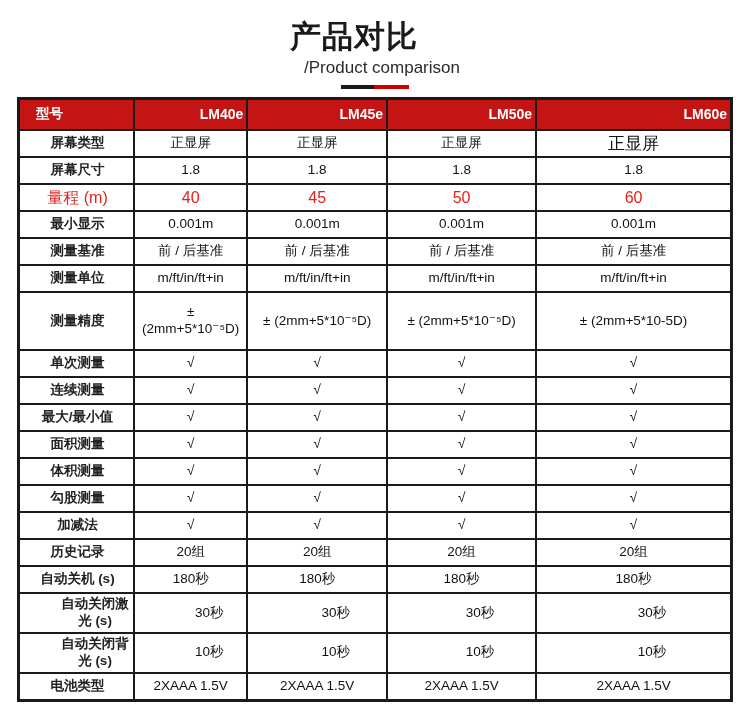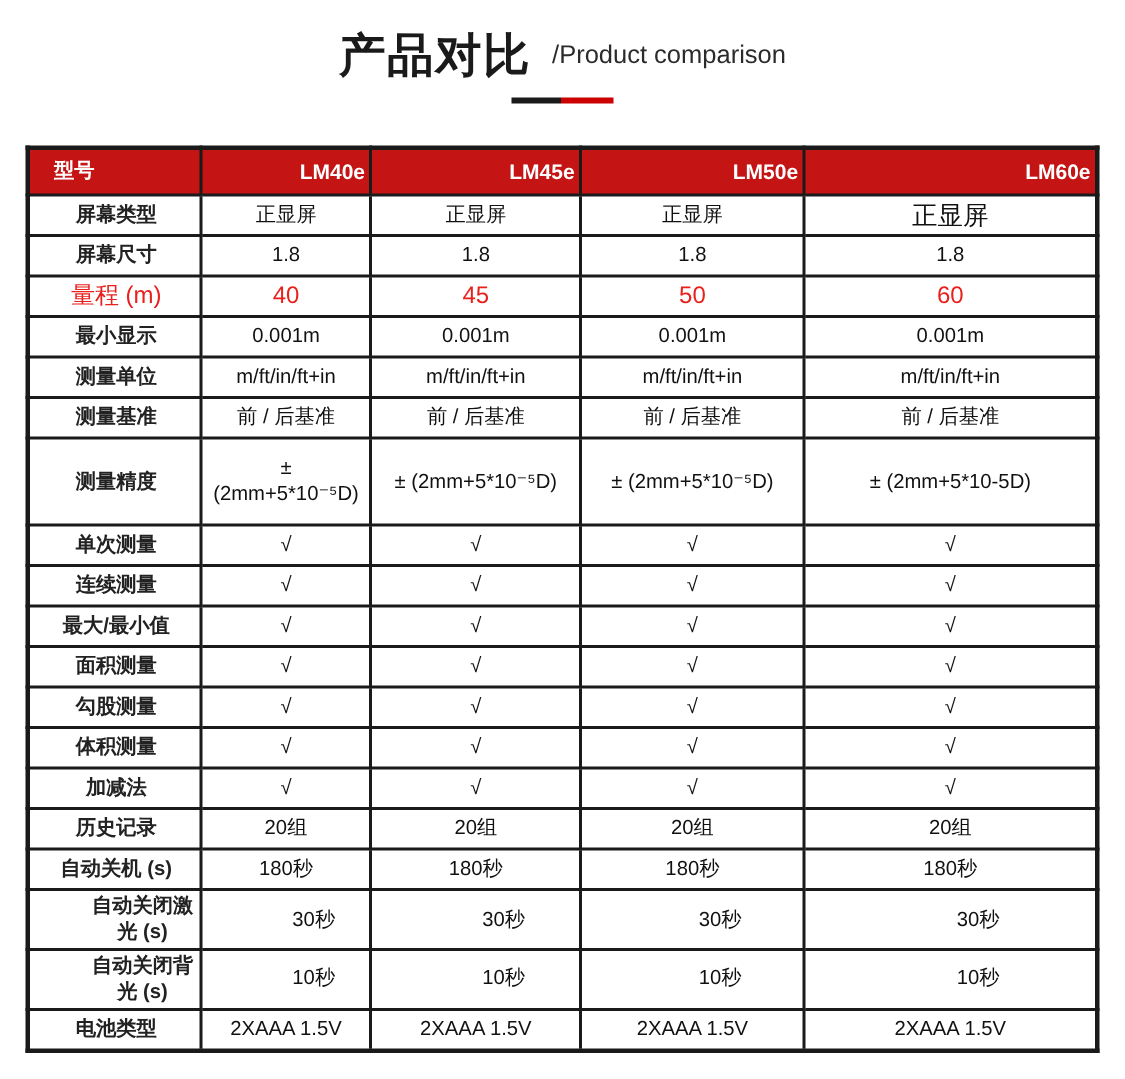--- a/index.html
+++ b/index.html
@@ -15,22 +15,23 @@
     background: #ffffff;
     overflow: hidden;
   }
   
   .title-wrap {
     padding-top: 16px;
     text-align: center;
   }
   .title-line {
     display: inline-flex;
-    align-items: center;
+    align-items: flex-start;
     white-space: nowrap;
+    flex-direction: column;
   }
   .title-zh {
     font-size: 31px;
     font-weight: bold;
     color: #1a1a1a;
     letter-spacing: 1px;
   }
   .title-en {
     font-size: 17px;
     font-weight: 500;
@@ -167,32 +168,32 @@
             <td class="value-cell">60</td>
           </tr>
           <tr>
             <td class="label-cell">最小显示</td>
             <td class="value-cell">0.001m</td>
             <td class="value-cell">0.001m</td>
             <td class="value-cell">0.001m</td>
             <td class="value-cell">0.001m</td>
           </tr>
           <tr>
+            <td class="label-cell">测量基准</td>
+            <td class="value-cell">前 / 后基准</td>
+            <td class="value-cell">前 / 后基准</td>
+            <td class="value-cell">前 / 后基准</td>
+            <td class="value-cell">前 / 后基准</td>
+          </tr>
+          <tr>
             <td class="label-cell">测量单位</td>
             <td class="value-cell">m/ft/in/ft+in</td>
             <td class="value-cell">m/ft/in/ft+in</td>
             <td class="value-cell">m/ft/in/ft+in</td>
             <td class="value-cell">m/ft/in/ft+in</td>
-          </tr>
-          <tr>
-            <td class="label-cell">测量基准</td>
-            <td class="value-cell">前 / 后基准</td>
-            <td class="value-cell">前 / 后基准</td>
-            <td class="value-cell">前 / 后基准</td>
-            <td class="value-cell">前 / 后基准</td>
           </tr>
           <tr class="tall">
             <td class="label-cell">测量精度</td>
             <td class="value-cell">± (2mm+5*10⁻⁵D)</td>
             <td class="value-cell">± (2mm+5*10⁻⁵D)</td>
             <td class="value-cell">± (2mm+5*10⁻⁵D)</td>
             <td class="value-cell">± (2mm+5*10-5D)</td>
           </tr>
           <tr>
             <td class="label-cell">单次测量</td>
@@ -216,28 +217,28 @@
             <td class="value-cell">√</td>
           </tr>
           <tr>
             <td class="label-cell">面积测量</td>
             <td class="value-cell">√</td>
             <td class="value-cell">√</td>
             <td class="value-cell">√</td>
             <td class="value-cell">√</td>
           </tr>
           <tr>
+            <td class="label-cell">体积测量</td>
+            <td class="value-cell">√</td>
+            <td class="value-cell">√</td>
+            <td class="value-cell">√</td>
+            <td class="value-cell">√</td>
+          </tr>
+          <tr>
             <td class="label-cell">勾股测量</td>
-            <td class="value-cell">√</td>
-            <td class="value-cell">√</td>
-            <td class="value-cell">√</td>
-            <td class="value-cell">√</td>
-          </tr>
-          <tr>
-            <td class="label-cell">体积测量</td>
             <td class="value-cell">√</td>
             <td class="value-cell">√</td>
             <td class="value-cell">√</td>
             <td class="value-cell">√</td>
           </tr>
           <tr>
             <td class="label-cell">加减法</td>
             <td class="value-cell">√</td>
             <td class="value-cell">√</td>
             <td class="value-cell">√</td>

